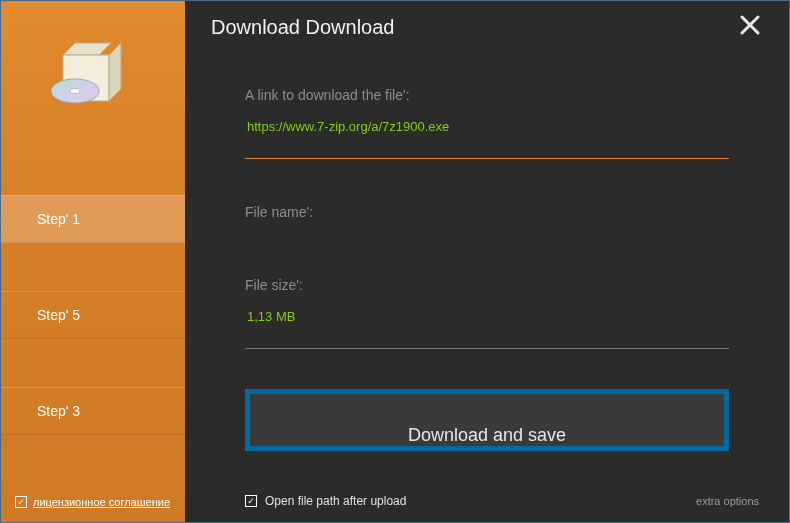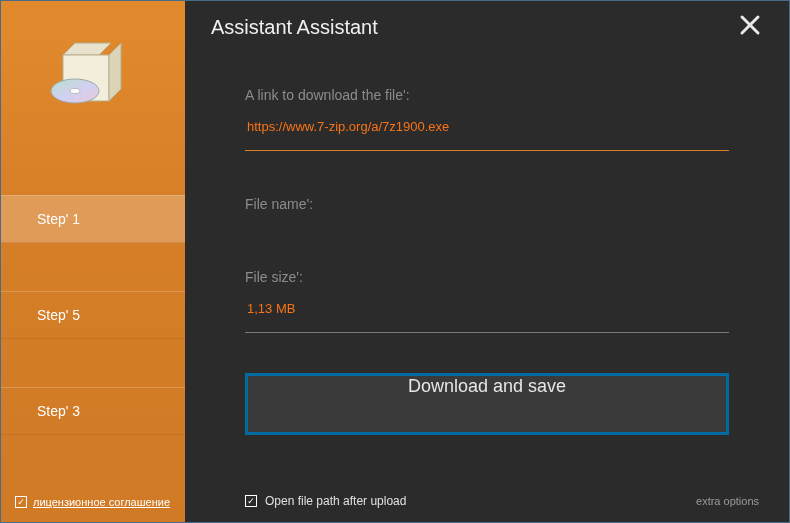--- a/index.html
+++ b/index.html
@@ -105,37 +105,37 @@
     .field-label {
       color: #8c8c8c;
       font-size: 14px;
       margin-bottom: 12px;
     }
     .field-input {
       width: 100%;
       background: transparent;
       border: none;
       border-bottom: 1px solid #d67f28;
-      color: #f97316;
+      color: #84cc16;
       font-size: 13px;
-      padding: 4px 2px 16px 2px;
+      padding: 4px 2px 24px 2px;
       outline: none;
       font-family: inherit;
     }
     .field-input.thin { border-bottom-color: #7a7a7a; }
     .field-group { margin-bottom: 22px; }
     .download-btn {
       margin: 18px 60px 0 60px;
       height: 62px;
       background: #3a3a3a;
-      border: 3px solid #0369a1;
+      border: 5px solid #0369a1;
       color: #e6e6e6;
       font-size: 18px;
       display:flex;
-      align-items:flex-start;
+      align-items:flex-end;
       justify-content:center;
       cursor:pointer;
     }
     .bottom-bar {
       position:absolute;
       bottom:14px;
       left:0; right:0;
       padding: 0 30px 0 60px;
       display:flex;
       align-items:center;
@@ -203,21 +203,21 @@
     <div class="sidebar-footer">
       <span class="chk">✓</span>
       <a class="side-link">лицензионное соглашение</a>
     </div>
   </aside>
 
   <main class="main">
     <div class="wm"></div>
 
     <div class="titlebar">
-      <div class="title">Assistant Assistant</div>
+      <div class="title">Download Download</div>
       <div class="close-btn">
         <svg width="22" height="22" viewBox="0 0 22 22">
           <line x1="3" y1="3" x2="19" y2="19" stroke="#e8e8e8" stroke-width="3" stroke-linecap="round"></line>
           <line x1="19" y1="3" x2="3" y2="19" stroke="#e8e8e8" stroke-width="3" stroke-linecap="round"></line>
         </svg>
       </div>
     </div>
 
     <div class="form">
       <div class="field-group">

